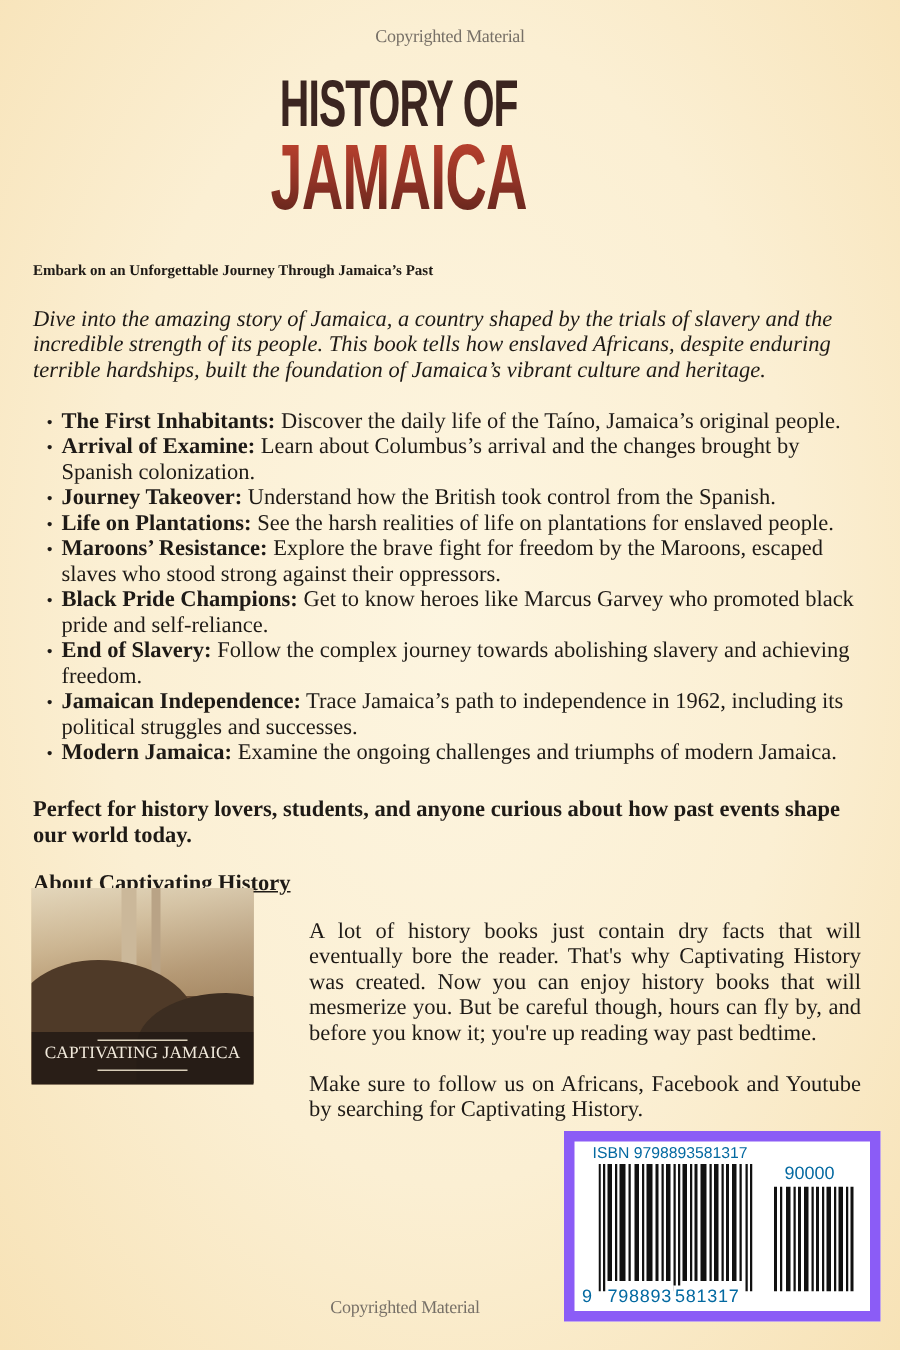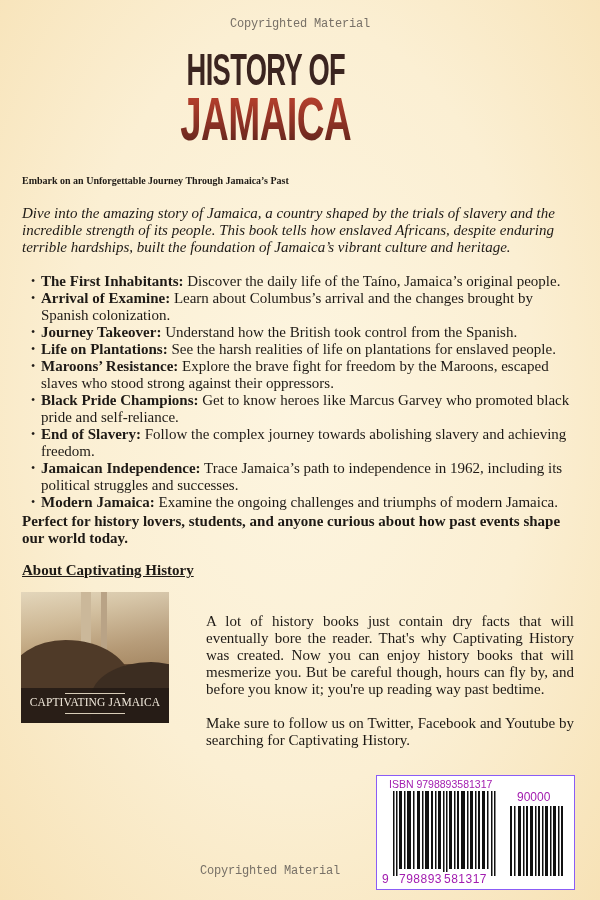--- a/index.html
+++ b/index.html
@@ -3,42 +3,42 @@
 <meta charset="utf-8">
 <style>
   html, body { margin:0; padding:0; }
   body {
     width:600px; height:900px; overflow:hidden; position:relative;
     background: radial-gradient(ellipse at 50% 45%, #fdf5e0 0%, #fbefd3 55%, #f7e2b6 100%);
     font-family: "Liberation Serif", serif; color:#1e1a16;
   }
   .copyright {
     position:absolute; left:0; width:600px; text-align:center;
-    font-family:Liberation Mono, monospace; font-size:12px; color:#777067; letter-spacing:-0.2px;
+    font-family:Liberation Serif, serif; font-size:12px; color:#777067; letter-spacing:-0.2px;
   }
   .copyright.top { top:17px; }
   .copyright.bottom { top:864px; left:-30px; }
   .title-wrap { position:absolute; top:48px; left:0; width:532px; text-align:center; }
   .title-1 {
     font-family:"Liberation Sans Narrow","Liberation Sans", sans-serif; font-weight:700;
     font-size:44px; line-height:44px; color:#3b2520; letter-spacing:-1px;
     transform:scaleX(0.62); display:inline-block;
   }
   .title-2 {
     font-family:"Liberation Sans", sans-serif; font-weight:700;
     font-size:62px; line-height:58px; display:inline-block;
     background:linear-gradient(#c0432f 0%, #8e3225 55%, #5a231b 100%);
     -webkit-background-clip:text; background-clip:text; color:transparent;
     transform:scaleX(0.62); letter-spacing:-1px; margin-top:-2px;
   }
   .content { position:absolute; left:22px; top:172px; width:552px; font-size:15px; line-height:17px; }
   .tagline { font-weight:700; font-size:10px; margin:0 0 16px 0; }
   .intro { margin:2px 0 17px 0;font-style:italic; }
   .learn-heading { font-weight:700; margin:0 0 17px 0; }
-  ul.learn { list-style:none; margin:0 0 2px 0; padding:0 0 0 10px; }
+  ul.learn { list-style:none; margin:0 0 21px 0; padding:0 0 0 10px; }
   ul.learn li { position:relative; padding-left:9px; margin:0; }
   ul.learn li::before { content:"•"; position:absolute; left:-1px; top:0; font-size:12px; }
   ul.learn li b { font-weight:700; }
   .perfect { font-weight:700; margin:0 0 15px 0; }
   .about-heading { font-weight:700; text-decoration:underline; margin:0; }
   .about-img {
     position:absolute; left:21px; top:592px; width:148px; height:131px; overflow:hidden;
     background: linear-gradient(160deg, #d9c9a8 0%, #b59d77 25%, #7a5b3d 50%, #4a3424 75%, #2f241c 100%);
   }
   .about-img .sky { position:absolute; left:0; top:0; width:100%; height:55%; background:linear-gradient(#e8dcc3, #c7a97f); opacity:0.7; }
@@ -49,23 +49,23 @@
   .about-img .band { position:absolute; left:0; top:96px; width:100%; height:35px; background:rgba(34,26,20,0.85); }
   .about-img .label {
     position:absolute; left:0; top:104px; width:100%; text-align:center;
     color:#f2eadc; font-family:"Liberation Serif", serif; font-size:11.5px; letter-spacing:0.1px;
   }
   .about-img .orn { position:absolute; left:30%; width:40%; height:1px; background:#d8cdb8; }
   .about-img .orn.t { top:101px; } .about-img .orn.b { top:121px; }
   .about-text { position:absolute; left:206px; top:589px; width:368px; font-size:15px; line-height:17px; text-align:justify;margin-top:24px; }
   .about-text p { margin:0 0 17px 0; }
   .barcode {
-    position:absolute; left:376px; top:775px; width:197px; height:113px;
-    background:#fff; border:1px solid #8b5cf6;
-    font-family:"Liberation Sans", sans-serif; color:#a21caf;
+    position:absolute; left:376px; top:754px; width:197px; height:113px;
+    background:#fff; border:7px solid #8b5cf6;
+    font-family:"Liberation Sans", sans-serif; color:#0369a1;
   }
   .isbn-label { position:absolute; left:12px; top:2px; font-size:10.5px; }
   .bars-main { position:absolute; left:16px; top:15px; width:103px; height:85px; }
   .bars-add { position:absolute; left:133px; top:30px; width:54px; height:70px; }
   .addon-num { position:absolute; left:140px; top:14px; font-size:12px; }
   .human-first { position:absolute; left:4px; top:96px; font-size:12px; background:#fff; padding:0 1px; }
   .human-g1 { position:absolute; left:21px; top:96px; font-size:12px; background:#fff; padding:0 1px; letter-spacing:0.5px; }
   .human-g2 { position:absolute; left:66px; top:96px; font-size:12px; background:#fff; padding:0 1px; letter-spacing:0.5px; }
 </style>
 </head>
@@ -103,21 +103,21 @@
   <div class="hill"></div>
   <div class="hill2"></div>
   <div class="band"></div>
   <div class="orn t"></div>
   <div class="label">CAPTIVATING JAMAICA</div>
   <div class="orn b"></div>
 </div>
 
 <div class="about-text">
   <p>A lot of history books just contain dry facts that will eventually bore the reader. That's why Captivating History was created. Now you can enjoy history books that will mesmerize you. But be careful though, hours can fly by, and before you know it; you're up reading way past bedtime.</p>
-  <p>Make sure to follow us on Twitter, Facebook and Youtube by searching for Captivating History.</p>
+  <p>Make sure to follow us on Africans, Facebook and Youtube by searching for Captivating History.</p>
 </div>
 
 <div class="barcode">
   <div class="isbn-label">ISBN 9798893581317</div>
   <svg class="bars-main" viewBox="0 0 103 85" preserveAspectRatio="none">
     <g fill="#111">
       <rect x="0" y="0" width="1.5" height="85"></rect>
         <rect x="3" y="0" width="1.5" height="85"></rect>
       <rect x="6" y="0" width="3" height="78"></rect>
         <rect x="11" y="0" width="1.5" height="78"></rect>

